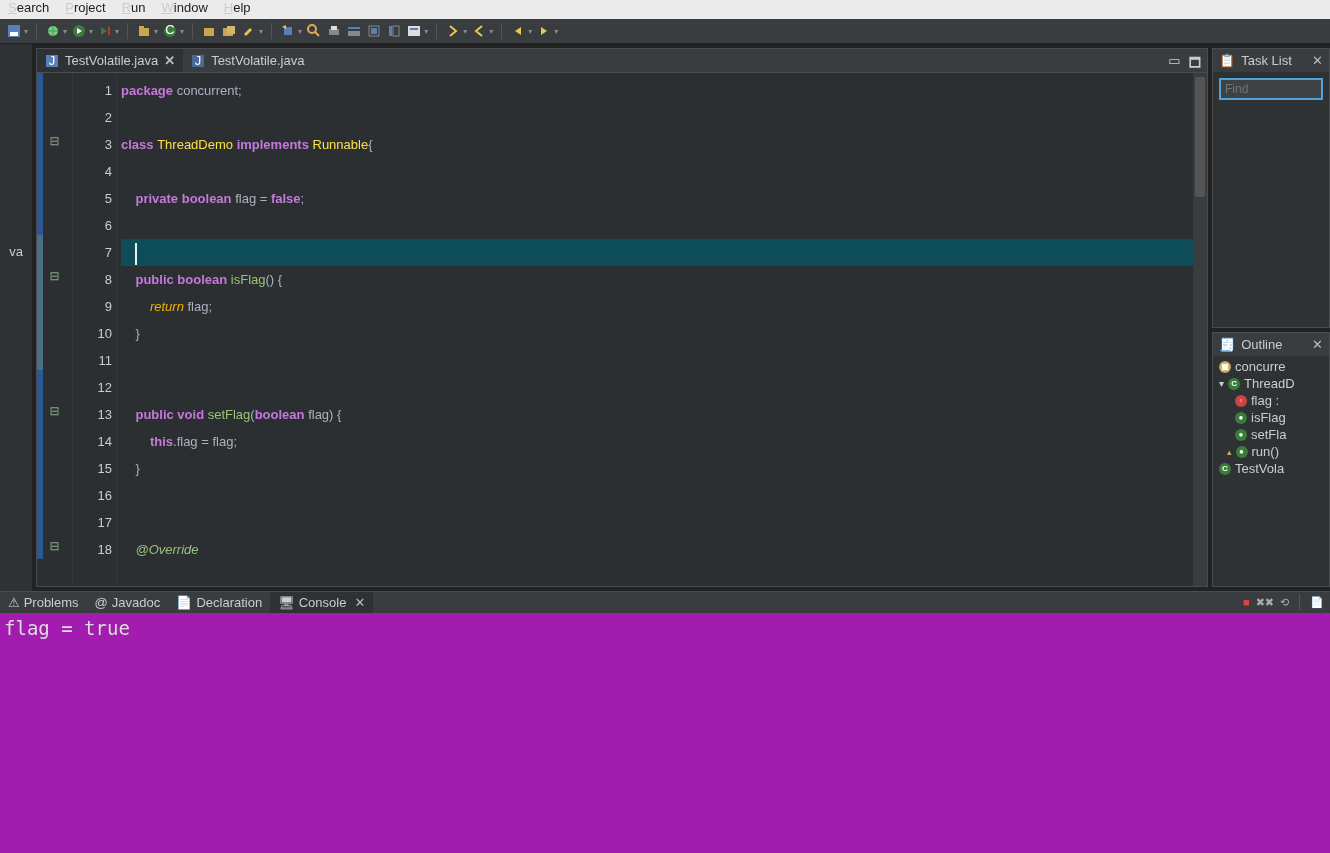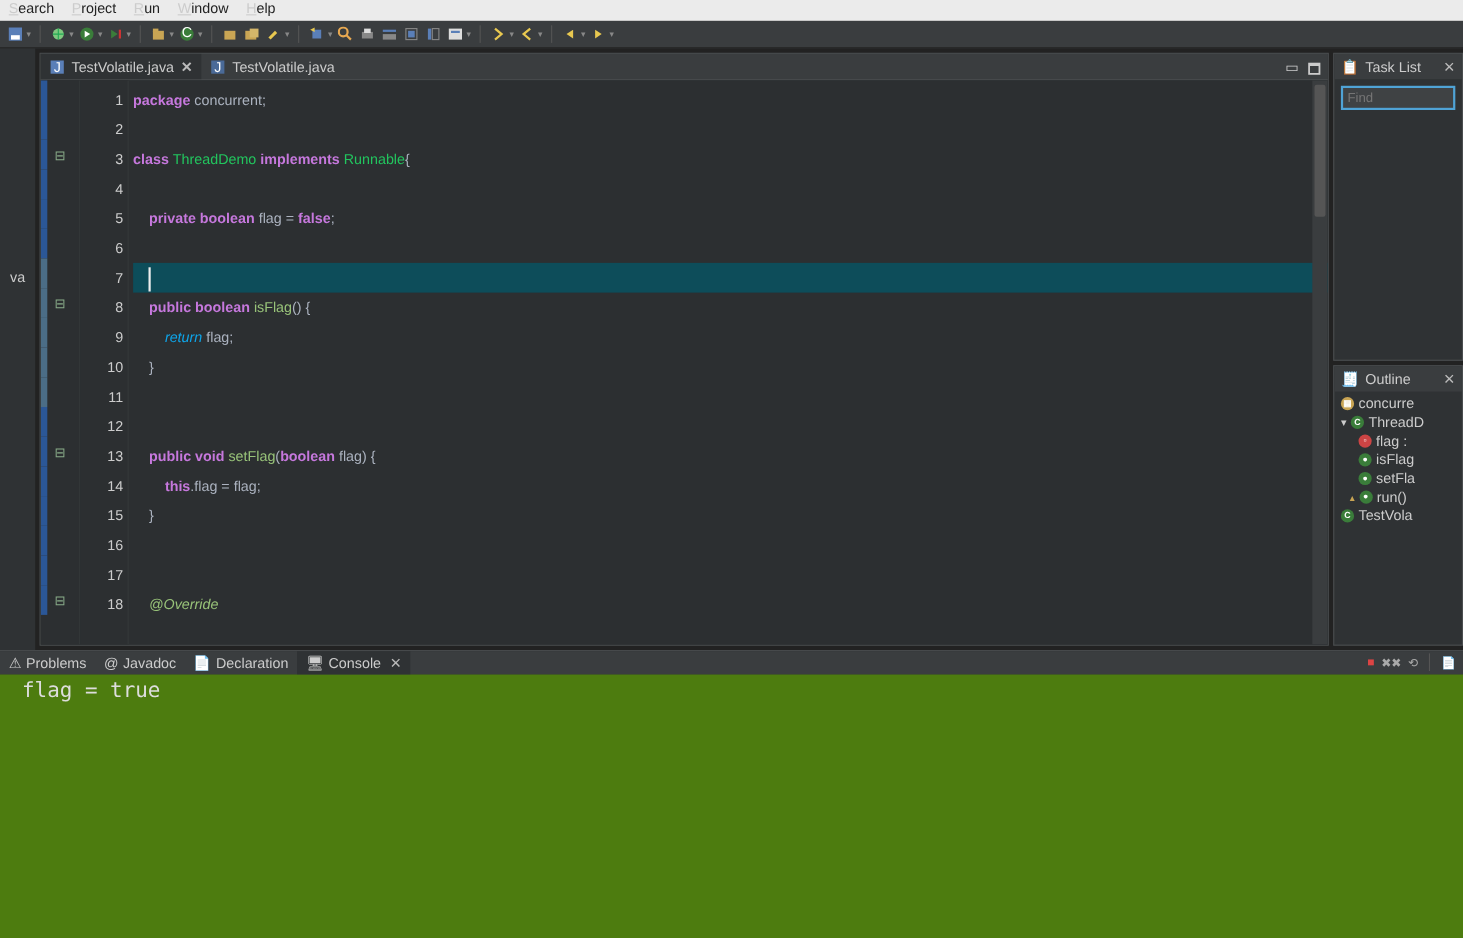--- a/index.html
+++ b/index.html
@@ -25,22 +25,22 @@
 .lmargin { width:36px; background:#2c2f31; border-right:1px solid #35383a; }
 .lmargin .lm { height:27px; position:relative; display:flex; align-items:center; justify-content:center; }
 .lstrip1 { position:absolute; left:0; top:0; width:6px; height:100%; background:#4b6d86; }
 .lstrip2 { position:absolute; left:0; top:0; width:6px; height:100%; background:#2b5797; }
 .fold { color:#8a8; font-size:12px; }
 .codelines { flex:1; padding:4px 0 4px 4px; position:relative; }
 .cl { height:27px; line-height:27px; white-space:pre; position:relative; }
 .cl.current { background:#0d4d5a; }
 .cursor { display:inline-block; width:2px; height:22px; background:#eee; vertical-align:middle; }
 .kw { color:#c678dd; font-weight:bold; }
-.kw2 { color:#0ea5e9; font-style:italic; }
-.type { color:#22c55e; }
+.kw2 { color:#eab308; font-style:italic; }
+.type { color:#fde047; }
 .id { color:#abb2bf; }
 .mname { color:#98c379; }
 .ann { color:#98c379; font-style:italic; font-weight:normal; }
 .lit { color:#c678dd; font-weight:bold; }
 .p { color:#abb2bf; }
 .right { width:118px; display:flex; flex-direction:column; gap:4px; margin:4px 0 4px 0; }
 .panel { background:#2f3234; border:1px solid #4a4d4f; display:flex; flex-direction:column; }
 .ptab { display:flex; align-items:center; gap:6px; padding:4px 6px; background:#3a3d3f; font-size:12px; }
 .ptab .close { margin-left:auto; color:#bbb; }
 .pfind { margin:6px; padding:2px 4px; background:#3f4244; border:2px solid #4fa3d6; color:#888; font-size:12px; }
@@ -48,21 +48,21 @@
 .oi { display:flex; align-items:center; gap:4px; padding:1px 0 1px 6px; white-space:nowrap; }
 .oi .ic { width:12px; height:12px; border-radius:50%; display:flex; align-items:center; justify-content:center; font-size:8px; font-weight:bold; }
 .tw { color:#ccc; font-size:10px; }
 .bottom { height:262px; border-top:1px solid #4a4d4f; background:#2f3234; display:flex; flex-direction:column; }
 .btabs { display:flex; align-items:center; background:#3a3d3f; position:relative; }
 .btab { display:flex; align-items:center; gap:4px; padding:3px 8px; }
 .btab.active { background:#2f3234; }
 .bctrl { position:absolute; right:6px; top:2px; display:flex; gap:6px; align-items:center; }
 .bctrl span { font-size:11px; }
 .bpath { padding:4px 8px; color:#7fb8d8; font-size:12px; text-decoration:underline; }
-.bout { flex:1; padding:4px 20px; font-family:Consolas,monospace; font-size:19px; color:#ddd; background:#4d7c0f; }
+.bout { flex:1; padding:4px 4px; font-family:Consolas,monospace; font-size:19px; color:#ddd; background:#a21caf; }
 .sep { width:1px; height:16px; background:#555; margin:0 4px; }
 .dd { color:#888; font-size:8px; margin-left:-2px; }
 .scrollbar-v { position:absolute; right:0; top:0; width:14px; height:100%; background:#3a3d3f; }
 .scrollbar-v .thumb { position:absolute; left:2px; right:2px; top:4px; height:120px; background:#555; border-radius:2px;}
 </style>
 </head>
 <body>
 
 <div class="menubar" id="menubar">
     <span><u>S</u>earch</span>

